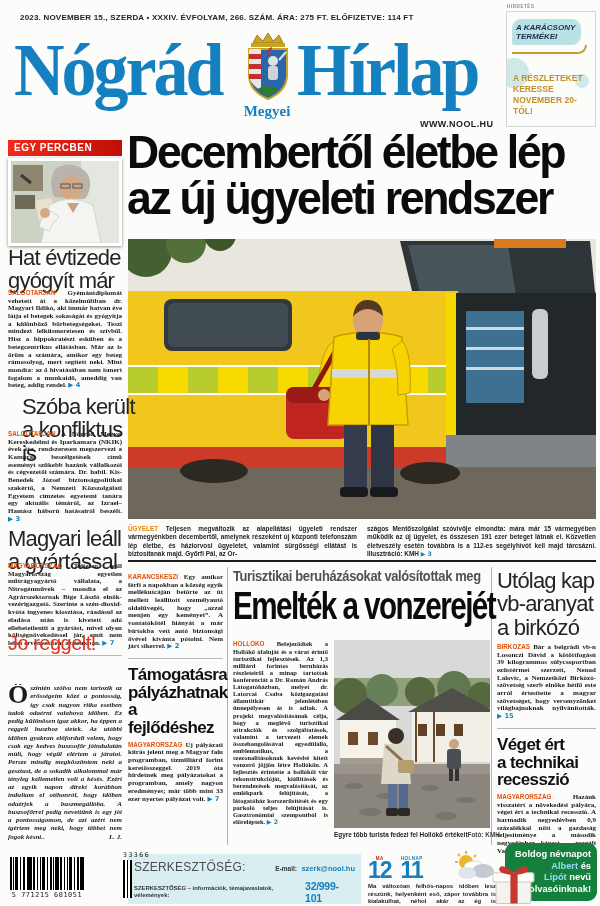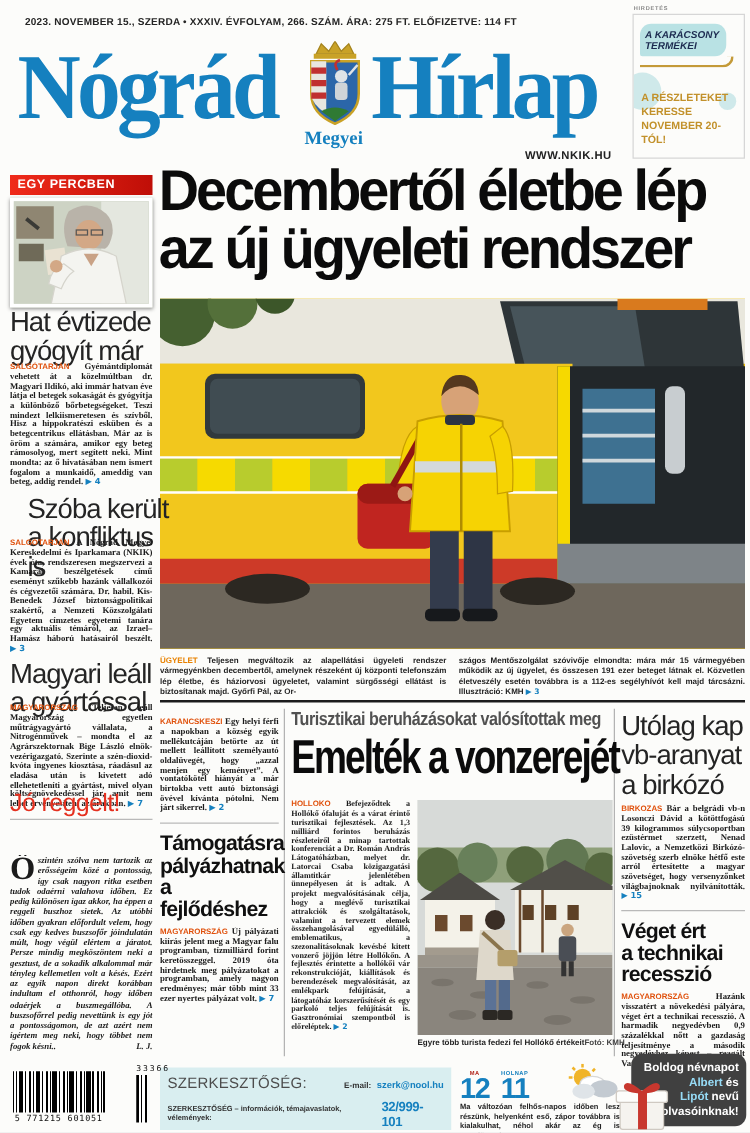--- a/index.html
+++ b/index.html
@@ -108,32 +108,32 @@
 
   .weather{left:368px;top:851px;width:128px;}
   .w-temps{display:flex;align-items:flex-end;gap:9px;}
   .w-block{text-align:center;}
   .w-label{font-size:4.6px;font-weight:700;letter-spacing:.4px;}
   .w-label.ma{color:#b3281e;} .w-label.holnap{color:#1580bf;}
   .w-num{font-size:23px;font-weight:700;color:#1580bf;line-height:.85;letter-spacing:-1px;}
   .w-icon{margin-left:auto;width:46px;height:30px;}
   .w-text{margin-top:2px;font-weight:700;font-size:6px;line-height:1.28;text-align:justify;color:#222;}
 
-  .nameday{left:505px;top:843px;width:92px;height:58px;background:#404040;border-radius:9px;
+  .nameday{left:505px;top:843px;width:92px;height:58px;background:#15803d;border-radius:9px;
            color:#fff;padding:6px 6px 0 10px;text-align:right;font-weight:700;font-size:9.3px;line-height:1.25;}
   .nd-name{color:#96dbf6;}
   .gift{position:absolute;left:-14px;bottom:-7px;width:45px;height:48px;}
 
   
   .bc-main{left:10px;top:857px;width:74px;}
   .bc-bars{height:33px;background:repeating-linear-gradient(90deg,#000 0 1.5px,#fff 1.5px 3px,
            #000 3px 4px,#fff 4px 5px,#000 5px 8.5px,#fff 8.5px 10px,#000 10px 11px,#fff 11px 13.5px);}
   .bc-num{font-family:"DejaVu Sans Mono",monospace;font-size:6.8px;letter-spacing:.6px;color:#111;
           text-align:center;margin-top:1px;}
-  .bc-small{left:82px;top:851px;width:36px;padding-left:27px;}
+  .bc-small{left:96px;top:851px;width:36px;padding-left:27px;}
   .bc-code{font-family:"DejaVu Sans Mono",monospace;font-size:6.5px;letter-spacing:1.5px;color:#111;
            text-align:center;}
   .bc-bars2{height:38px;margin-top:1px;background:repeating-linear-gradient(90deg,#000 0 2px,#fff 2px 3.5px,
             #000 3.5px 4.5px,#fff 4.5px 7px);}
 </style>
 </head>
 <body>
 
 <div id="page">
 
@@ -148,21 +148,21 @@
     <rect x="8" y="31" width="12" height="5" fill="#c03030"></rect>
     <rect x="8" y="41" width="12" height="5" fill="#c03030"></rect>
     <path d="M16,56 q11,8 11,8 q0,0 11,-8 q-11,-6 -22,0 z" fill="#2f7a33"></path>
     <circle cx="32" cy="28" r="5" fill="#dfe3e6"></circle>
     <rect x="27" y="33" width="10" height="14" rx="3" fill="#cfd4d8"></rect>
     <line x1="38" y1="27" x2="45" y2="19" stroke="#dfe3e6" stroke-width="2"></line>
     <path d="M29,23 q-4,-6 2,-8" stroke="#c03030" stroke-width="2" fill="none"></path>
   </svg>
   <div class="abs mh-sub">Megyei</div>
   <div class="abs mh mh-right">Hírlap</div>
-  <div class="abs website">WWW.NKIK.HU</div>
+  <div class="abs website">WWW.NOOL.HU</div>
 
   <div class="abs ad-label">HIRDETÉS</div>
   <div class="abs ad-box">
     <div class="ad-blob1"></div>
     <div class="ad-blob2"></div>
     <div class="ad-pill">A KARÁCSONY TERMÉKEI</div>
     <div class="ad-curve"></div>
     <div class="ad-body">A RÉSZLETEKET KERESSE NOVEMBER 20-TÓL!</div>
   </div>
 
@@ -289,21 +289,21 @@
   <div class="abs greet-t">Jó reggelt!</div>
   <div class="abs greet-b">
     <span class="dropcap">Ő</span>
     <span>szintén szólva nem tartozik az erősségeim közé a pontosság, így csak nagyon ritka esetben tudok odaérni valahova időben. Ez pedig különösen igaz akkor, ha éppen a reggeli buszhoz sietek. Az utóbbi időben gyakran előfordult velem, hogy csak egy kedves buszsofőr jóindulatán múlt, hogy végül elértem a járatot. Persze mindig megköszöntem neki a gesztust, de a sokadik alkalommal már tényleg kellemetlen volt a késés. Ezért az egyik napon direkt korábban indultam el otthonról, hogy időben odaérjek a buszmegállóba. A buszsofőrrel pedig nevettünk is egy jót a pontosságomon, de azt azért nem ígértem meg neki, hogy többet nem fogok késni..</span>
     <span class="sig">L. J.</span>
   </div>
 
   <div class="abs colA">
     <div class="body" style="height:76px">
       <span class="tag">KARANCSKESZI</span>
-      <span>Egy helyi férfi a napokban a község egyik mellékutcáján betörte az út mellett leállított személyautó oldalüvegét, hogy „azzal menjen egy keményet”. A vontatókötél hiányát a már birtokba vett autó biztonsági övével kívánta pótolni. Nem járt sikerrel.</span>
+      <span>Egy amikor férfi a napokban a község egyik mellékutcáján betörte az út mellett leállított személyautó oldalüvegét, hogy „azzal menjen egy keményet”. A vontatókötél hiányát a már birtokba vett autó biztonsági övével kívánta pótolni. Nem járt sikerrel.</span>
       <span class="pref">▶ 2</span>
     </div>
     <div class="divider"></div>
     <div class="t-bold">Támogatásra
 pályázhatnak
 a fejlődéshez</div>
     <div class="body" style="height:66px">
       <span class="tag">MAGYARORSZÁG</span>
       <span>Új pályázati kiírás jelent meg a Magyar falu programban, tízmilliárd forint keretösszeggel. 2019 óta hirdetnek meg pályázatokat a programban, amely nagyon eredményes; már több mint 33 ezer nyertes pályázat volt.</span>
       <span class="pref">▶ 7</span>

